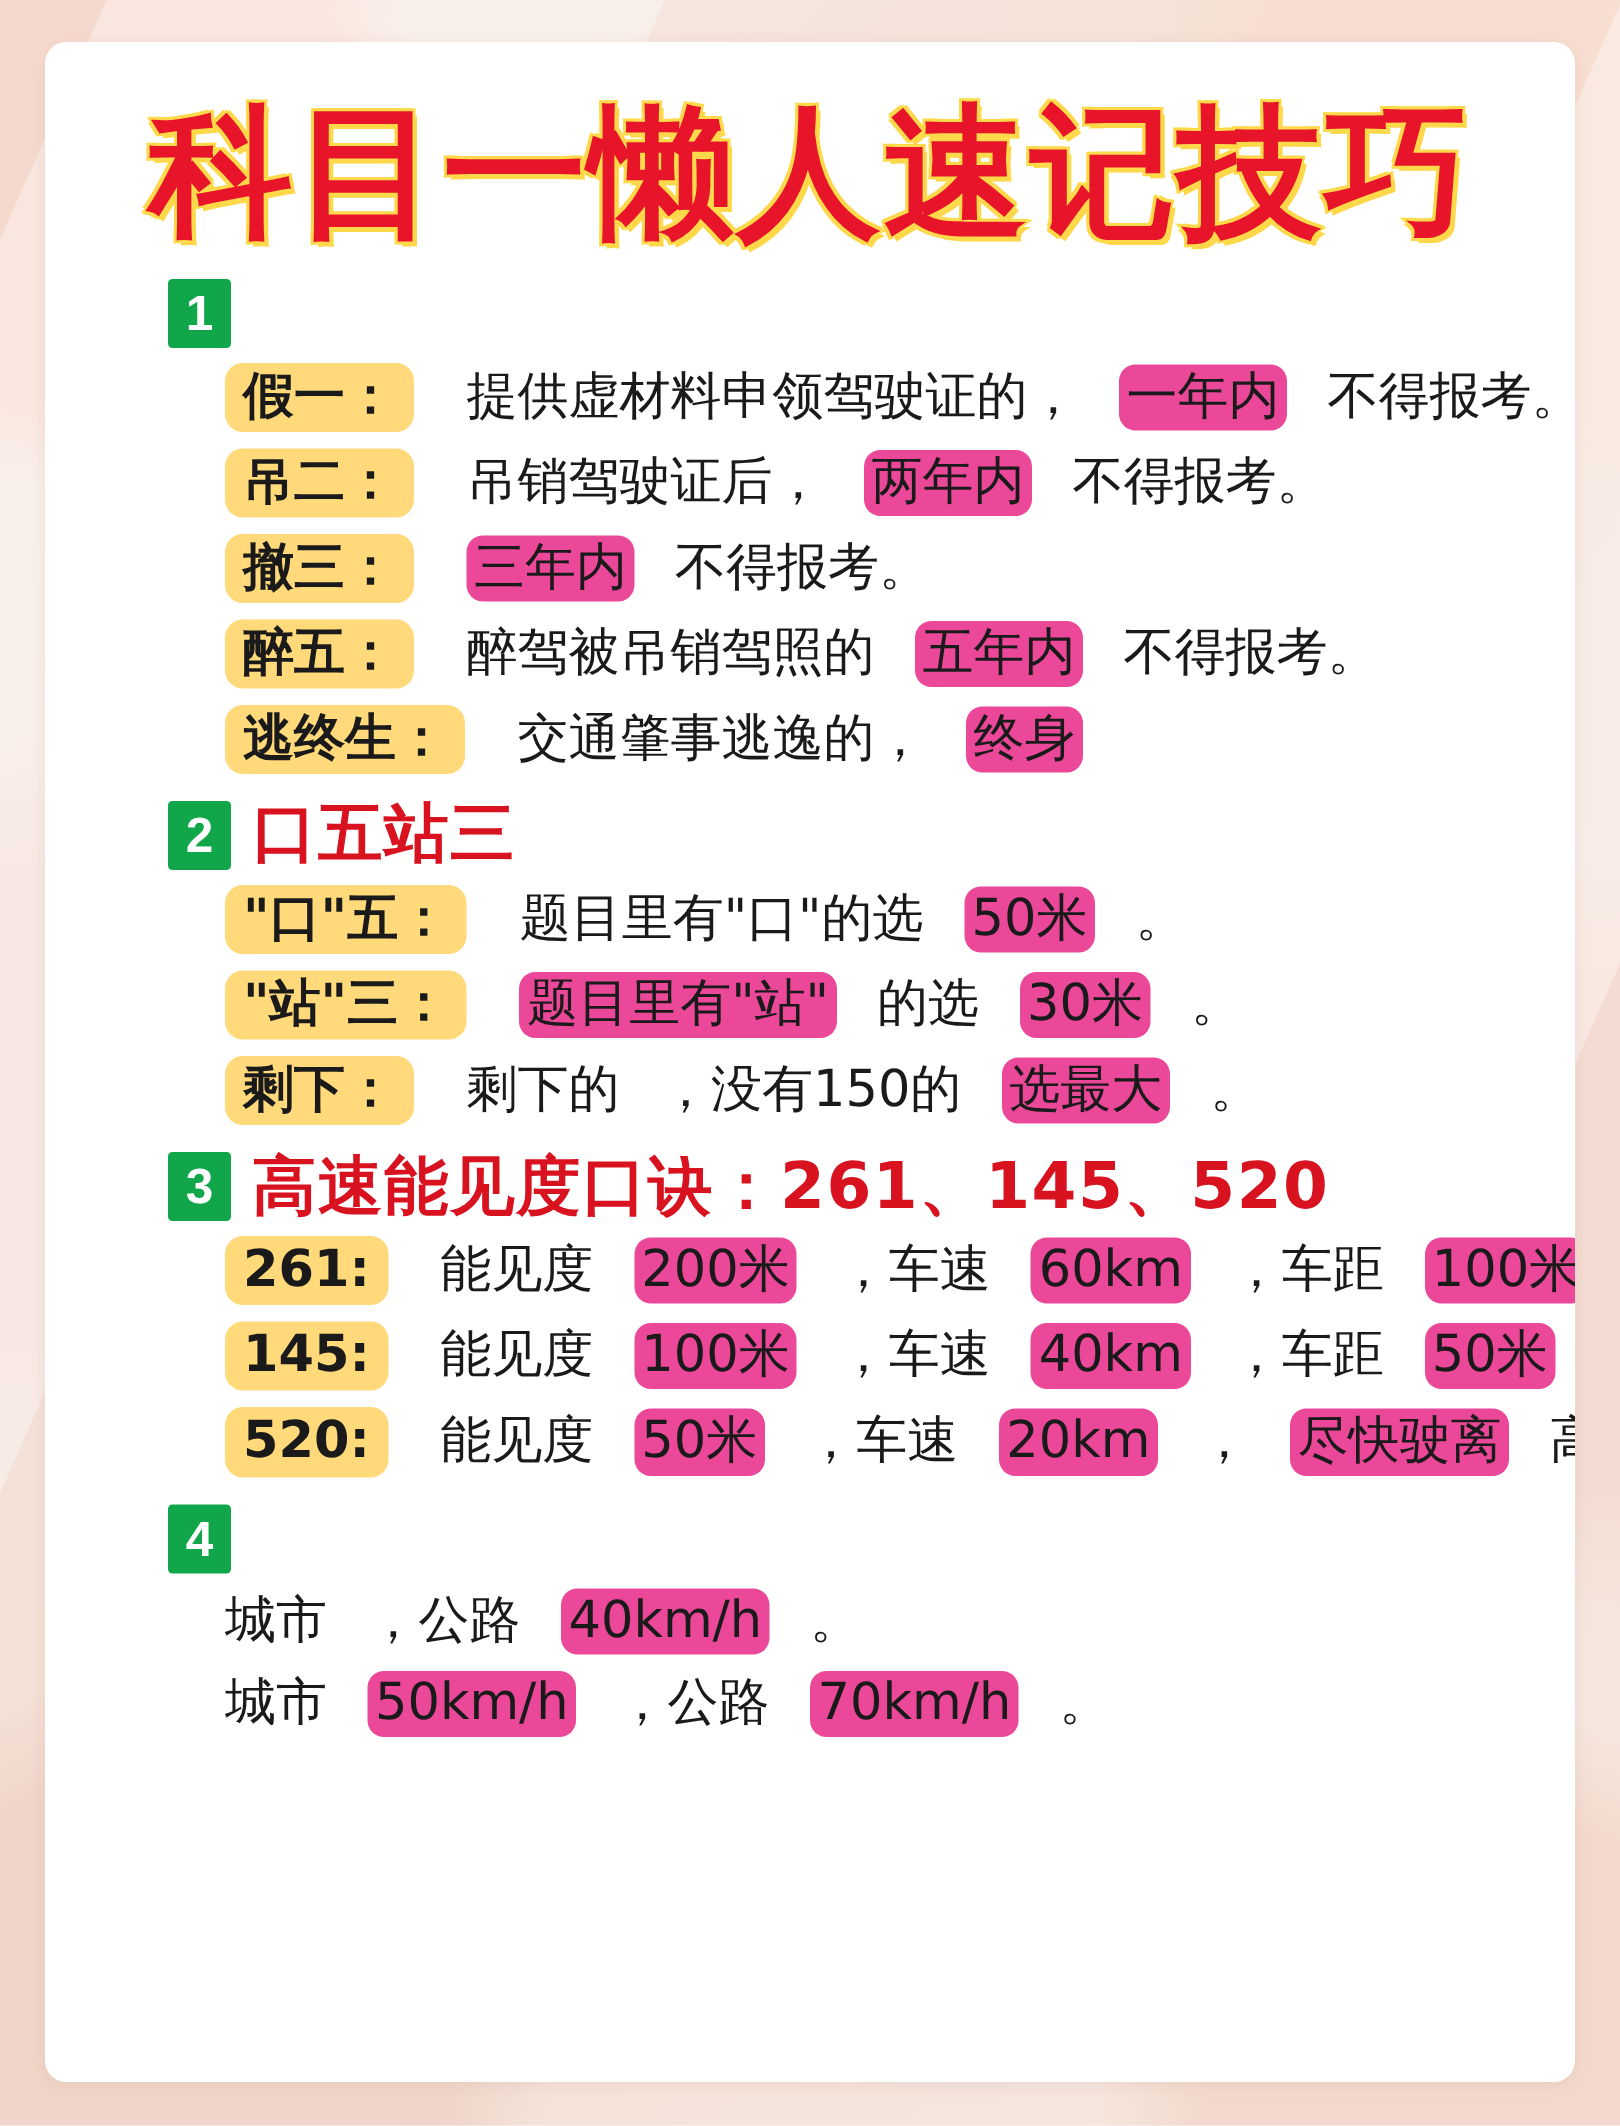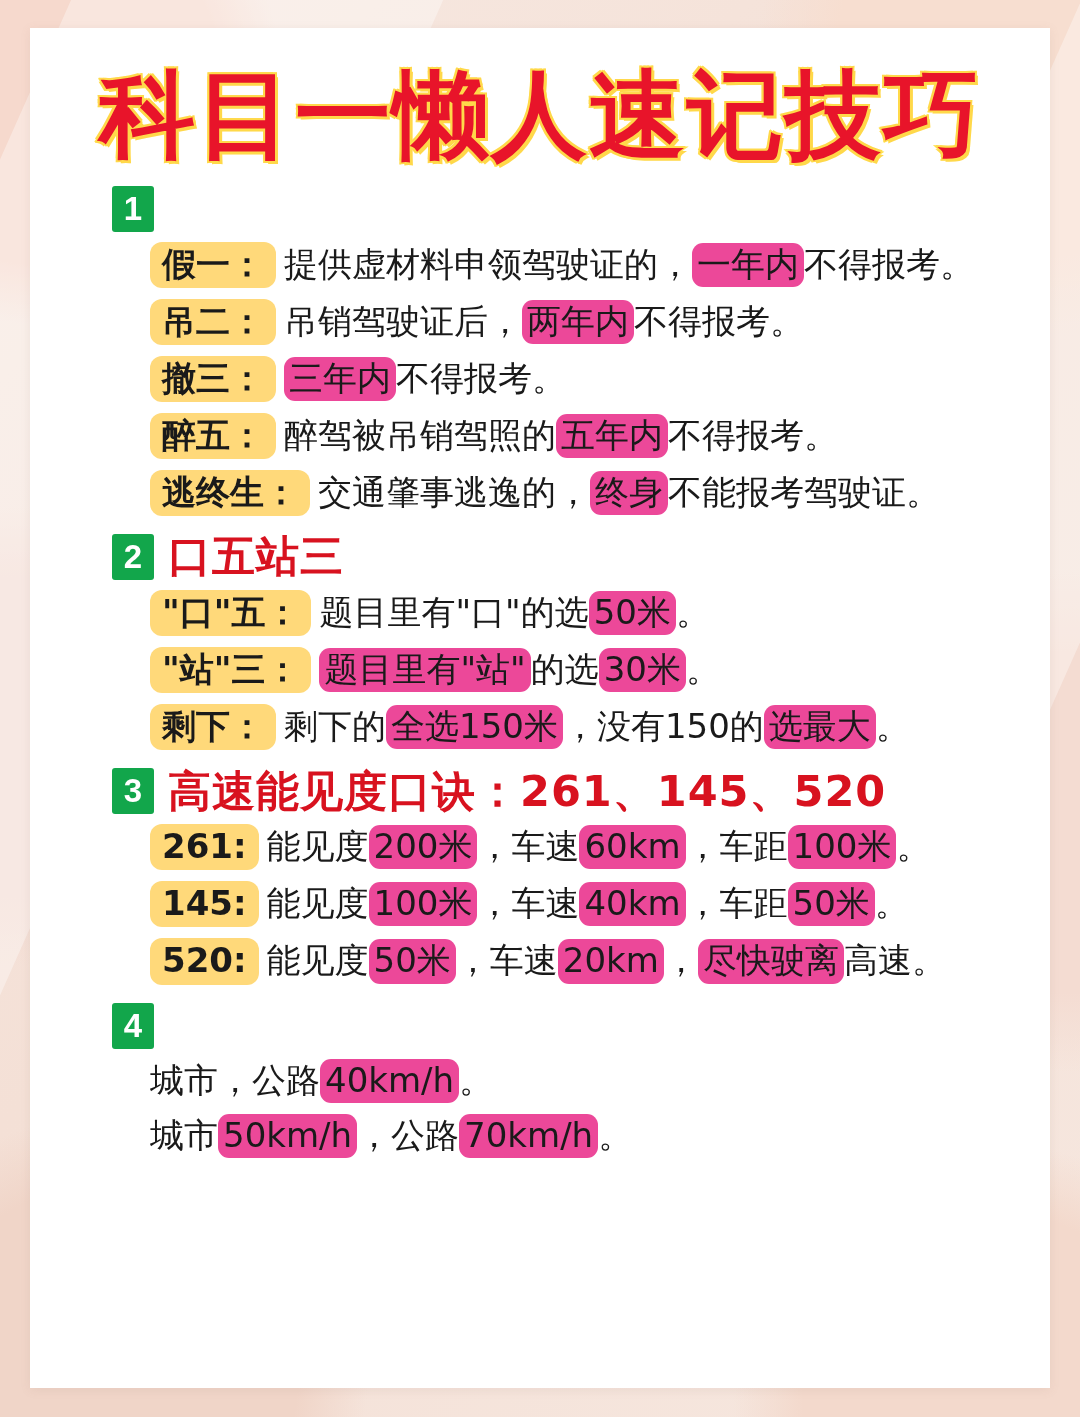--- a/index.html
+++ b/index.html
@@ -37,21 +37,21 @@
   .bg-stripe.s1 { left: -180px; top: -300px; }
   .bg-stripe.s2 { left: 880px; top: -420px; width: 260px; }
 
   .card {
     position: absolute;
     left: 30px;
     top: 28px;
     width: 1020px;
     height: 1360px;
     background: #ffffff;
-    border-radius: 0;
+    border-radius: 14px;
     box-shadow: 0 2px 10px rgba(150,110,95,0.10);
     box-sizing: border-box;
     padding: 14px 24px 10px 24px;
     overflow: hidden;
   }
 
   
   .title {
     text-align: center;
     margin: 22px 0 6px 0;
@@ -108,20 +108,21 @@
   .line {
     display: flex;
     align-items: baseline;
     flex-wrap: nowrap;
     font-size: 34px;
     line-height: 1.12;
     color: #1a1a1a;
     margin-bottom: 11px;
     font-family: "DejaVu Sans", "Liberation Sans", sans-serif;
     white-space: nowrap;
+    gap: 27px;
   }
   .lbl {
     font-weight: 700;
     background: #ffd97a;
     border-radius: 12px;
     padding: 3px 12px 5px 12px;
     margin-right: 8px;
     color: #1a1a1a;
   }
   .hl {
@@ -169,21 +170,20 @@
           <div class="line">
             <span class="lbl">醉五：</span>
             <span class="txt">醉驾被吊销驾照的</span>
             <span class="hl">五年内</span>
             <span class="txt">不得报考。</span>
           </div>
           <div class="line">
             <span class="lbl">逃终生：</span>
             <span class="txt">交通肇事逃逸的，</span>
             <span class="hl">终身</span>
-            <span class="txt">不能报考驾驶证。</span>
           </div>
         </div>
       </div>
       <div class="section">
         <div class="sec-head">
           <div class="sec-num">2</div>
           <div class="sec-title">口五站三</div>
         </div>
         <div class="lines">
           <div class="line">
@@ -195,21 +195,20 @@
           <div class="line">
             <span class="lbl">"站"三：</span>
             <span class="hl">题目里有"站"</span>
             <span class="txt"> 的选</span>
             <span class="hl">30米</span>
             <span class="txt">。</span>
           </div>
           <div class="line">
             <span class="lbl">剩下：</span>
             <span class="txt">剩下的</span>
-            <span class="hl">全选150米</span>
             <span class="txt">，没有150的</span>
             <span class="hl">选最大</span>
             <span class="txt">。</span>
           </div>
         </div>
       </div>
       <div class="section">
         <div class="sec-head">
           <div class="sec-num">3</div>
           <div class="sec-title">高速能见度口诀：261、145、520</div>

